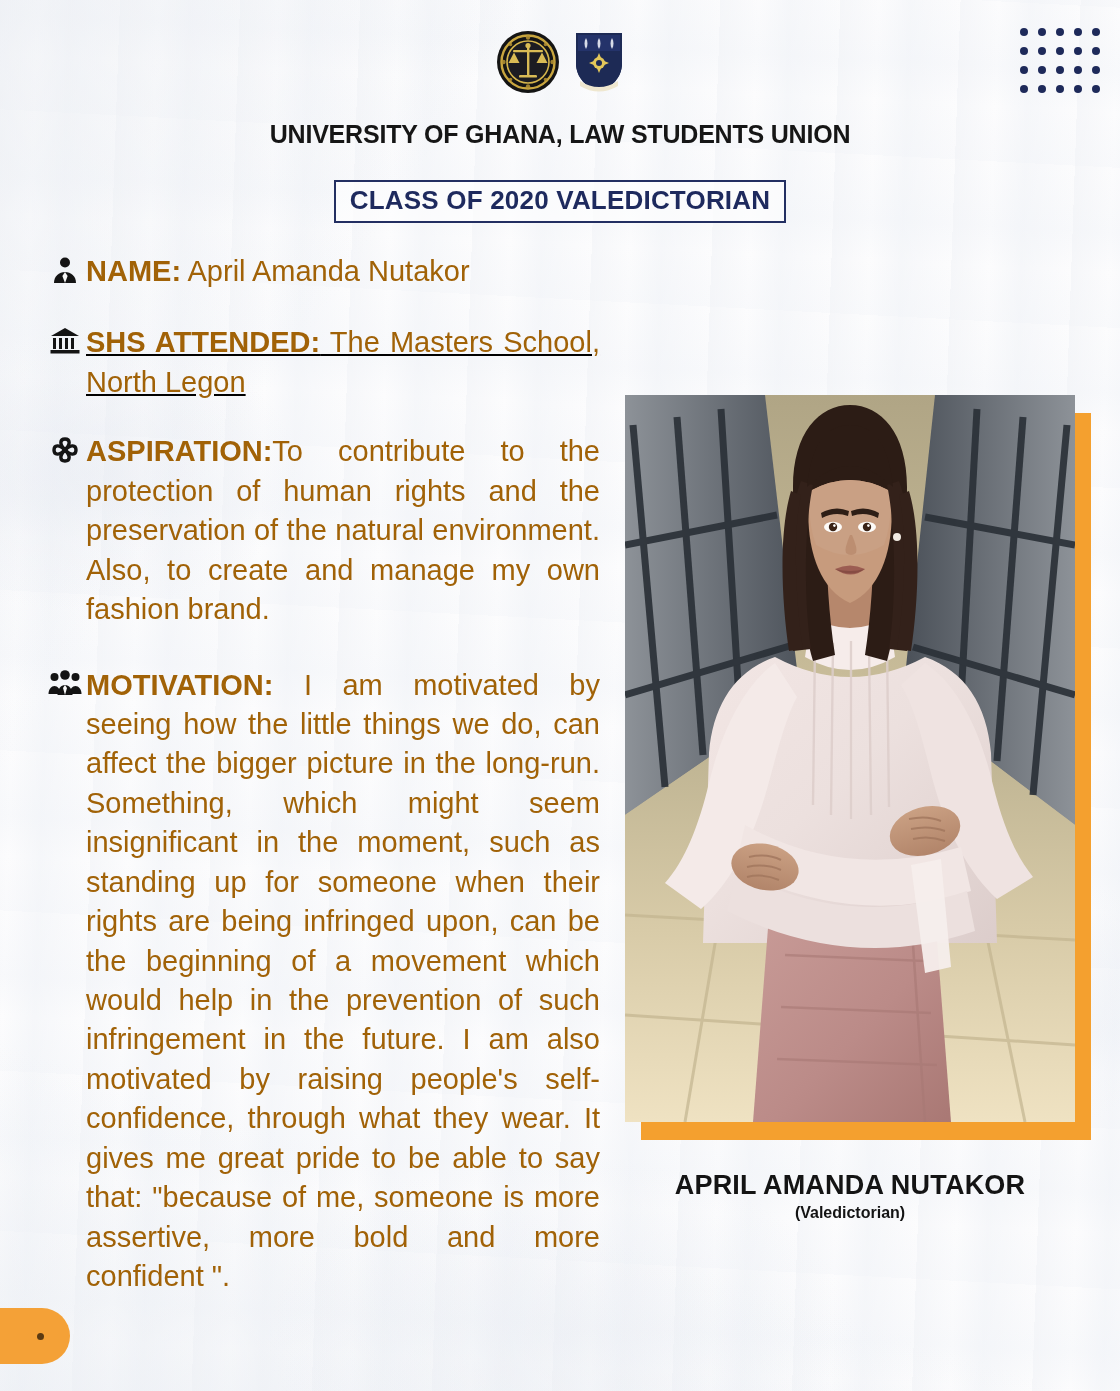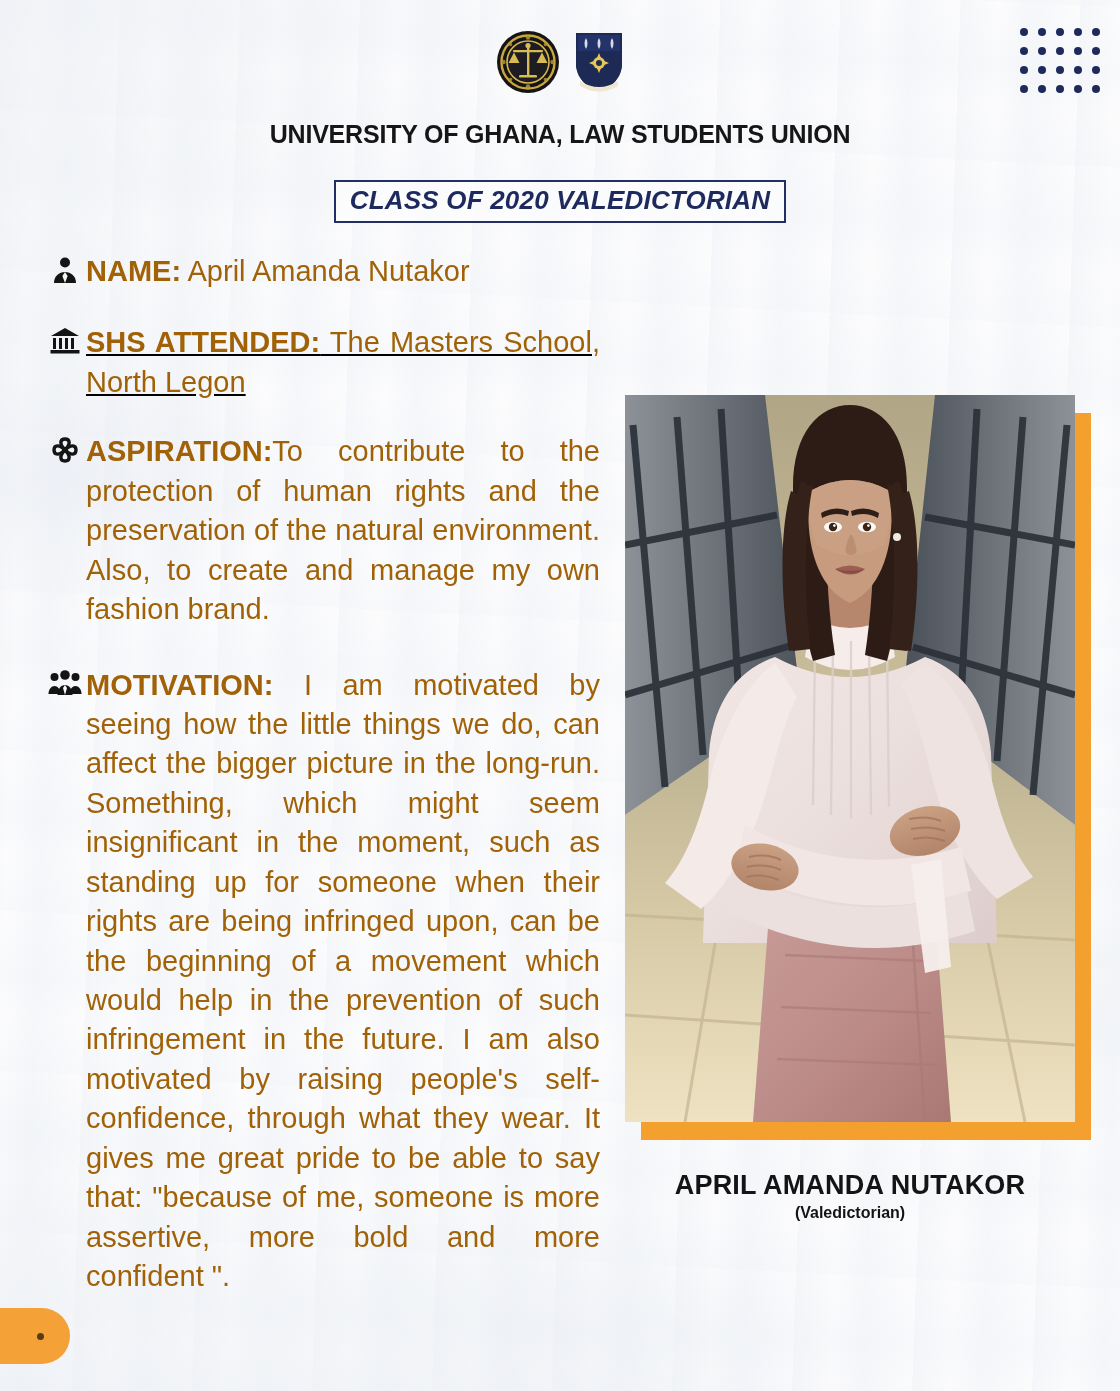--- a/index.html
+++ b/index.html
@@ -88,21 +88,20 @@
     justify-content: center;
   }
   .class-banner-inner {
     border: 2px solid #232f62;
     padding: 3px 14px 5px 14px;
     font-size: 26px;
     font-weight: bold;
     color: #1e2a5e;
     letter-spacing: 0.2px;
     background: rgba(255,255,255,0.55);
-    font-style: italic;
   }
 
   
   .info-col {
     position: absolute;
     left: 44px;
     top: 252px;
     width: 556px;
   }
 

